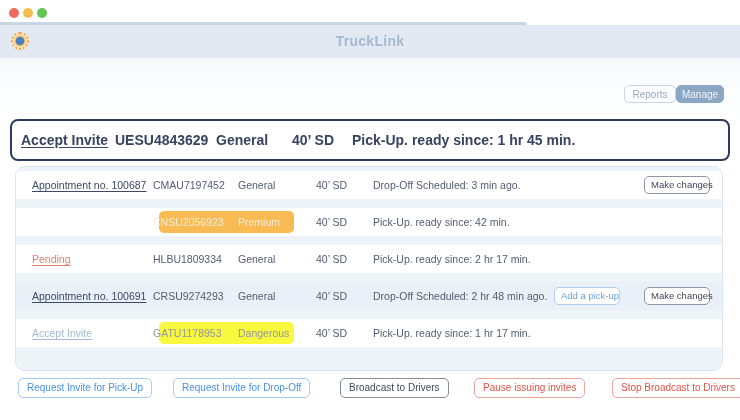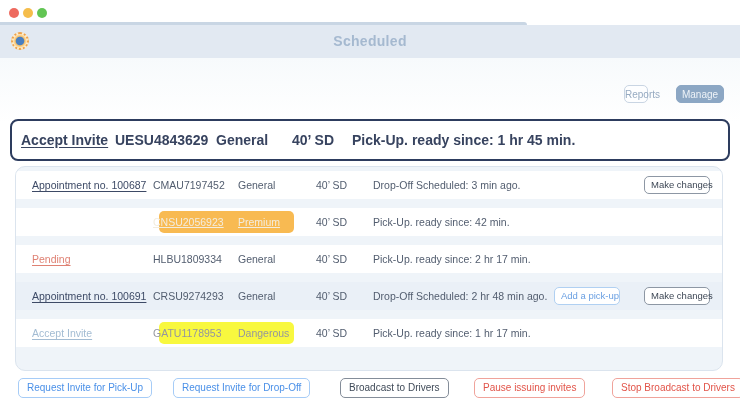--- a/index.html
+++ b/index.html
@@ -22,21 +22,21 @@
   .logo { position:absolute; left:11px; top:7px; width:18px; height:18px; border-radius:50%;
           border:2px dotted #f0a24b;
           background:radial-gradient(circle, #4a7fc1 0%, #4a7fc1 38%, #f5c16c 48%, #fdeccb 70%); }
 
   
   .content-bg { position:absolute; left:0; top:58px; width:740px; height:362px;
                 background:linear-gradient(180deg,#f7fafc 0%,#ffffff 18%); }
 
   
   .btn { font-family:"Liberation Sans", sans-serif; cursor:pointer; white-space:nowrap; }
-  .reports-btn { position:absolute; left:624px; top:85px; width:24px; height:18px; font-size:10px;
+  .reports-btn { position:absolute; left:624px; top:85px; width:52px; height:18px; font-size:10px;
                  color:#96aac1; background:#fdfeff; border:1px solid #c9d5e3; border-radius:5px; }
   .manage-btn  { position:absolute; left:676px; top:85px; width:48px; height:18px; font-size:10px;
                  color:#eef3f8; background:#8ca7c4; border:1px solid #8ca7c4; border-radius:5px; }
 
   
   .focus-row { position:absolute; left:10px; top:119px; width:720px; height:42px; background:#ffffff;
                border:2px solid #2d3c5e; border-radius:8px; }
   .focus-row .fcell { position:absolute; top:0; height:38px; line-height:38px; font-size:14px;
                       color:#37435f; font-weight:bold; white-space:nowrap; }
   .f-action { left:9px;  color:#6e96cb; text-decoration:underline; text-underline-offset:2px; cursor:pointer; }
@@ -56,21 +56,21 @@
   .c-action.navy      { color:#3d4a66; }
   .c-action.red       { color:#df8173; }
   .c-action.pale-blue { color:#a3bcd3; }
   .c-id   { left:137px; }
   .c-type { left:222px; }
   .c-size { left:300px; }
   .c-status { left:357px; }
   .hl-box { position:absolute; left:143px; top:3px; width:135px; height:22px; border-radius:5px; }
   .hl-box.orange { background:#f8ba52; }
   .hl-box.yellow { background:#f8f83f; }
-  .row .on-orange { color:#f3ecdd;text-decoration:underline; }
+  .row .on-orange { color:#f3ecdd; }
   .row .on-yellow { color:#94969e; }
   .row-btn { position:absolute; top:5px; height:18px; line-height:16px; font-size:9.5px; text-align:center;
              border-radius:5px; background:#ffffff; padding:0 6px; cursor:pointer; }
   .row-btn.gray { left:628px; width:66px; border:1px solid #8d97a4; color:#3e4856; }
   .row-btn.blue { left:538px; width:66px; border:1px solid #b0d0f2; color:#6ba0e2; }
 
   
   .foot-btn { position:absolute; top:378px; height:20px; font-size:10px; line-height:18px;
               background:#ffffff; border-radius:5px; padding:0 8px; }
   .foot-btn.blue { border:1px solid #a6ccf7; color:#4a90e8; }
@@ -89,21 +89,21 @@
   <div class="lights">
     <span class="light red"></span>
     <span class="light yellow"></span>
     <span class="light green"></span>
   </div>
 </div>
 <div class="tab-edge"></div>
 
 <div class="appheader">
   <span class="logo"></span>
-  <div class="app-title">Scheduled</div>
+  <div class="app-title">TruckLink</div>
 </div>
 
 <div class="content-bg"></div>
 
 <button class="btn reports-btn">Reports</button>
 <button class="btn manage-btn">Manage</button>
 
 <div class="focus-row">
   <span class="fcell f-action">Accept Invite</span>
   <span class="fcell f-id">UESU4843629</span>

